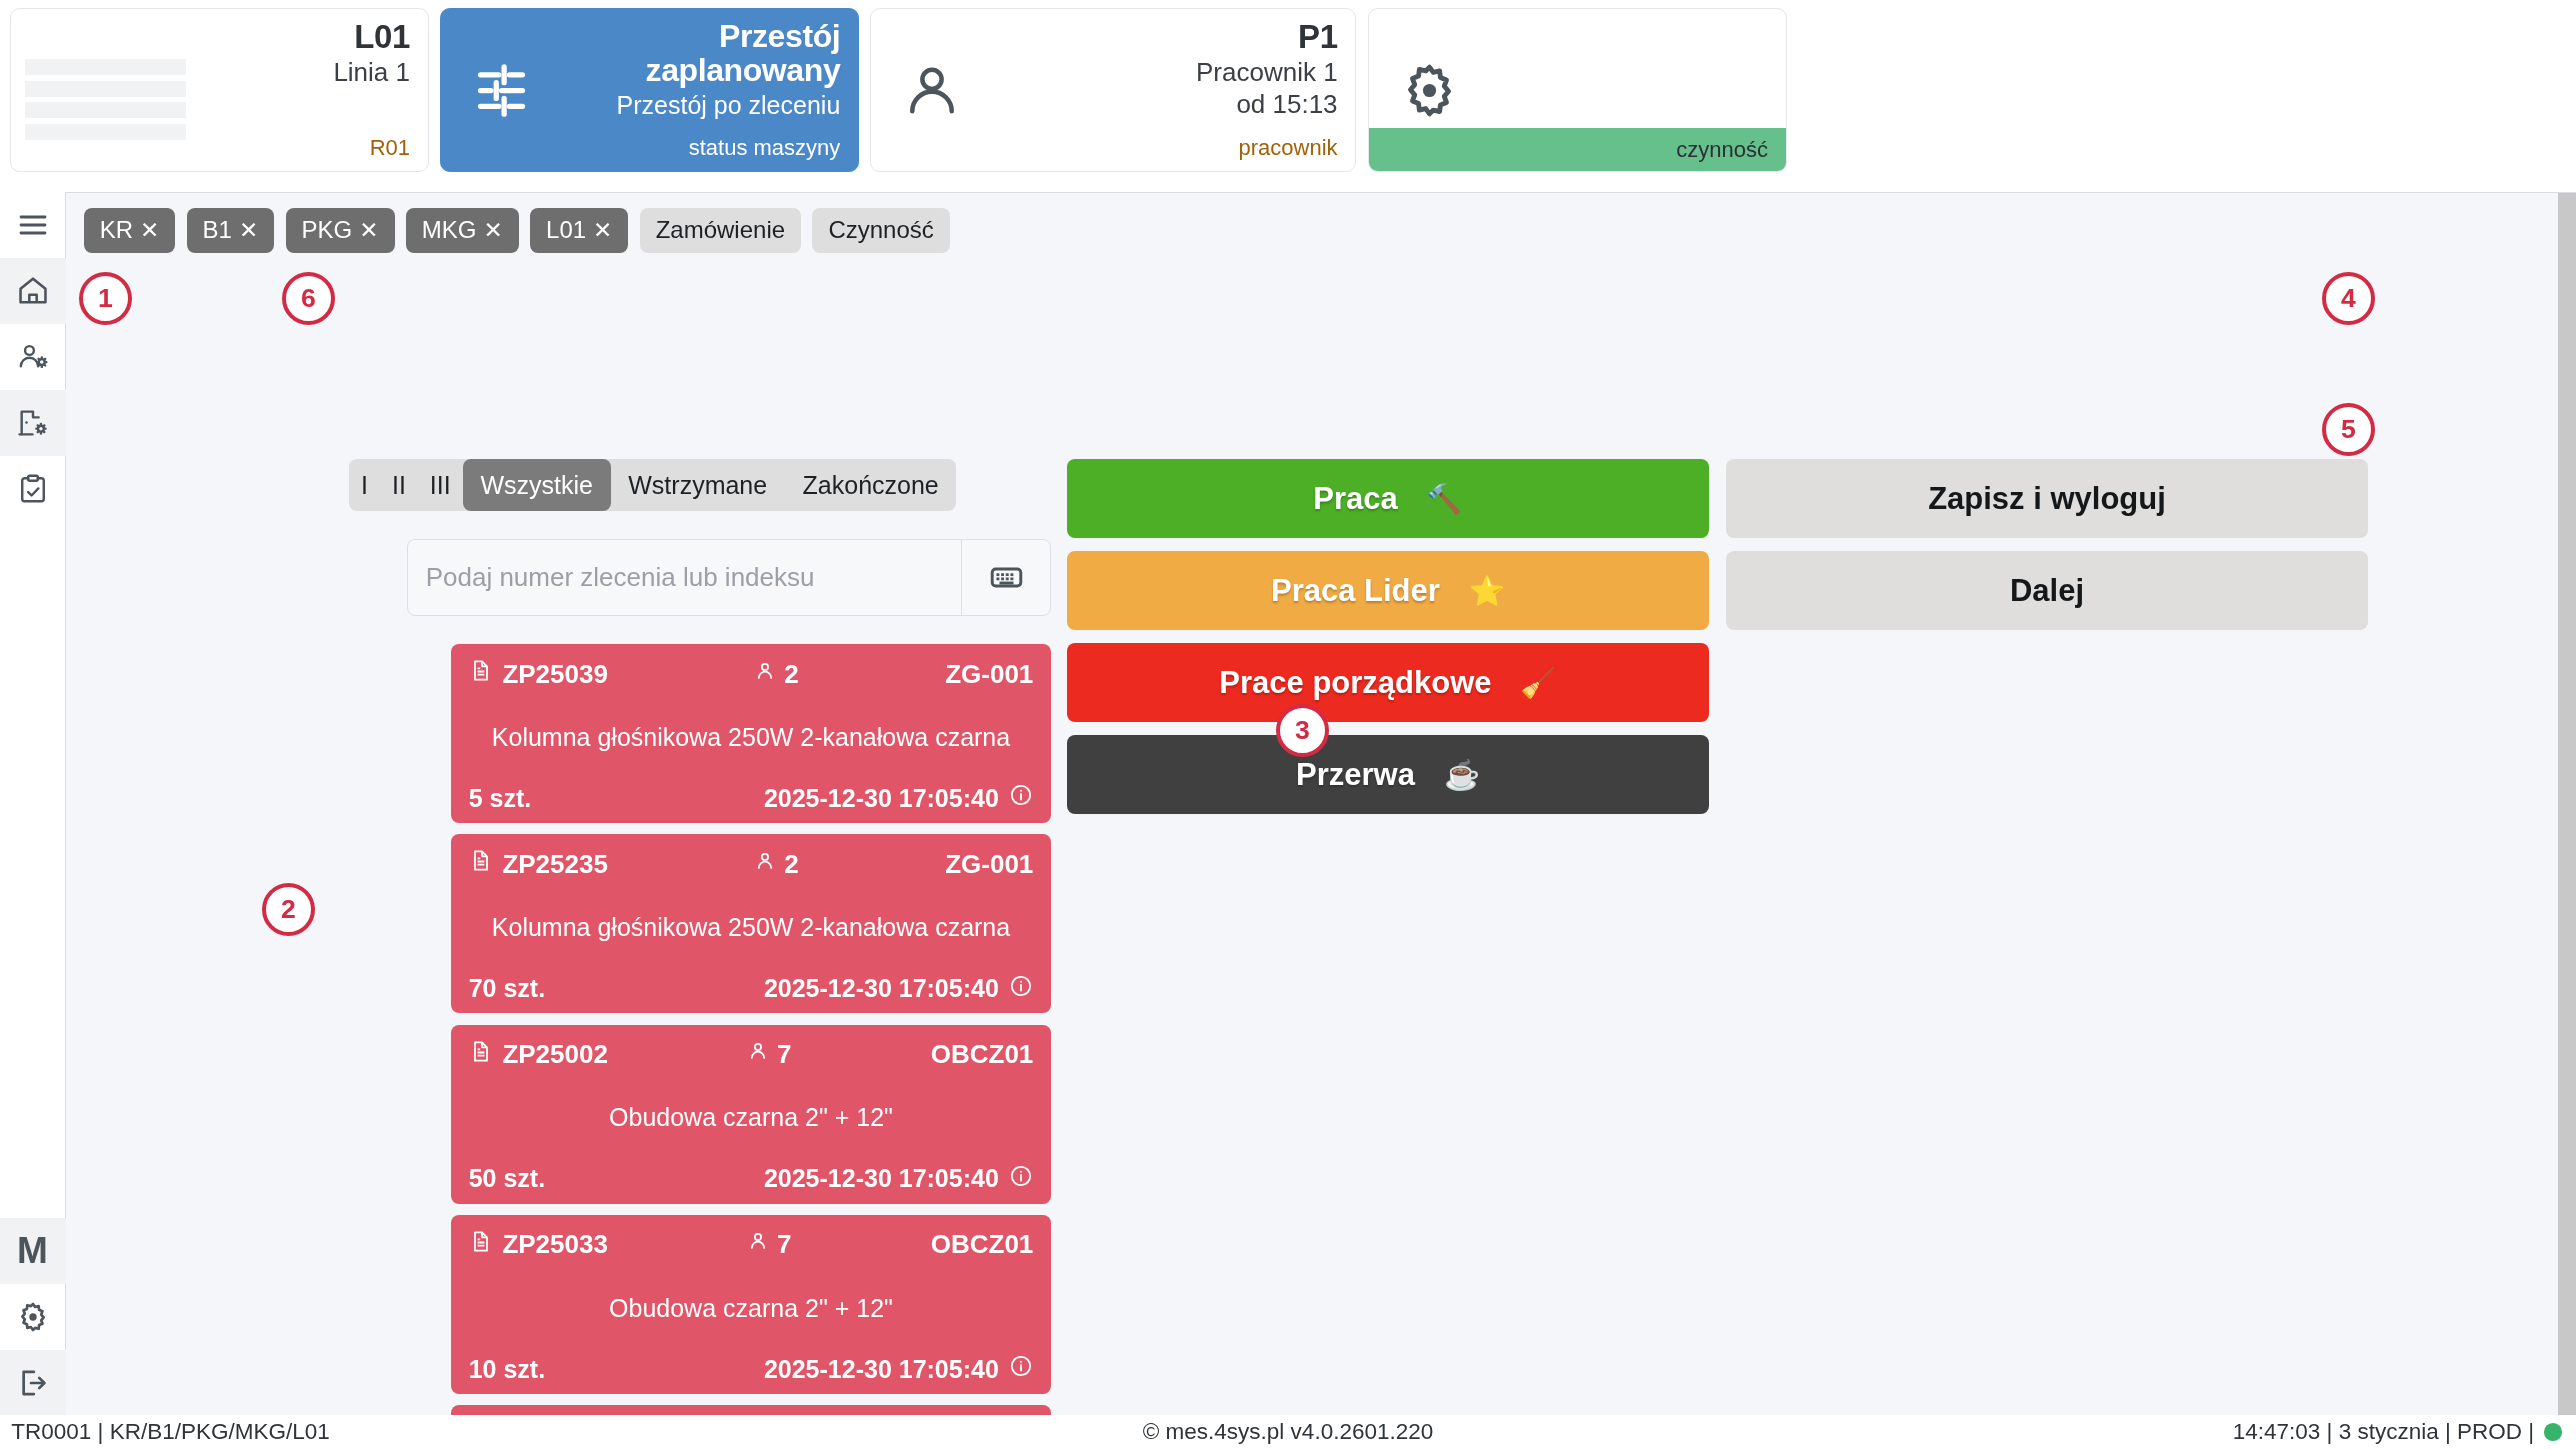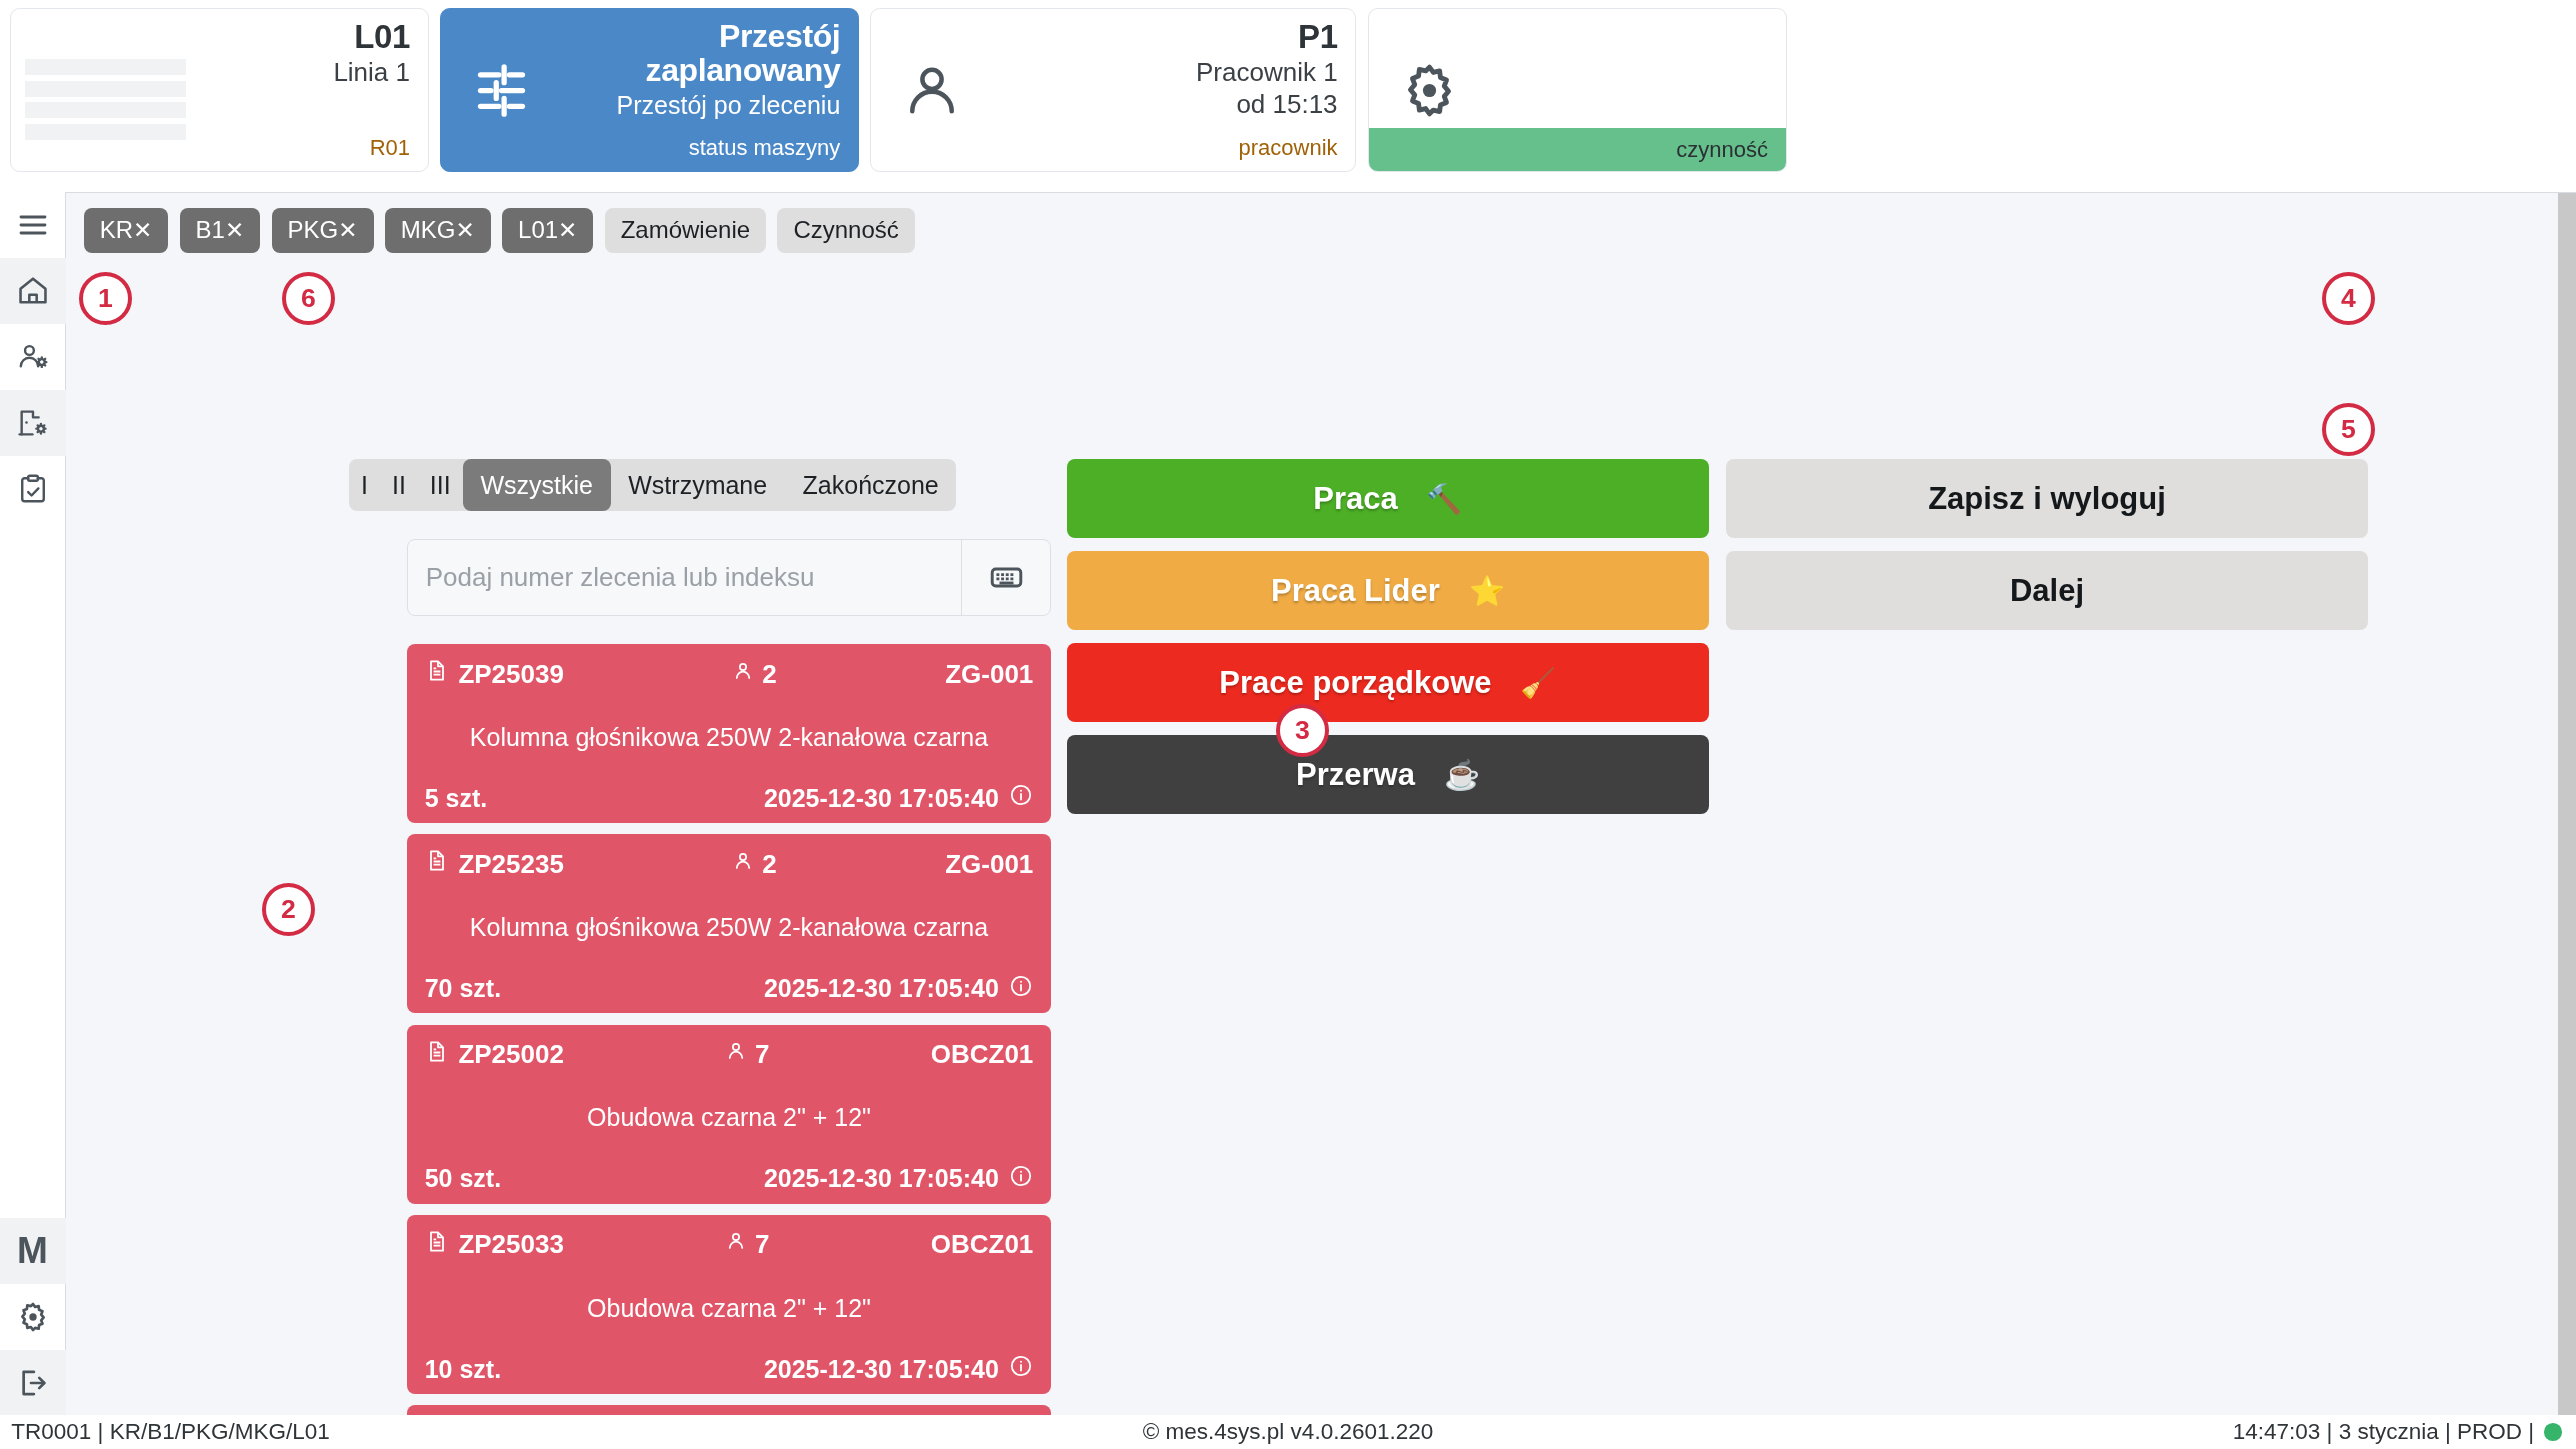--- a/index.html
+++ b/index.html
@@ -102,21 +102,21 @@
     background: #c8c8c8;
   }
 
   
   #chipbar {
     position: absolute; left: 17.7px; top: 14.5px;
     display: flex; align-items: center; gap: 11.3px;
   }
   .chip {
     height: 45px; border-radius: 8px; padding: 0 16px;
-    display: flex; align-items: center; gap: 0;
+    display: flex; align-items: center; gap: 7px;
     font-size: 24px; line-height: 1;
   }
   .chip.dark { background: #6e6e6e; color: #ffffff; }
   .chip.light { background: #dedede; color: #1d2125; }
   .chip .x { font-size: 23px; }
 
   
   #filterrow {
     position: absolute; left: 283px; top: 266px;
     display: flex; align-items: center;
@@ -149,21 +149,21 @@
   #kbdbtn {
     width: 89px; flex: 0 0 89px; border-left: 0.8px solid #dcdfe4;
     display: flex; align-items: center; justify-content: center;
   }
 
   
   #orderlist { position: absolute; left: 341px; top: 451px; width: 644px; }
   .ocard {
     background: #e05668; border-radius: 8px; color: #ffffff;
     margin-bottom: 11.3px; padding: 13px 17.7px 9.7px 17.7px;
-    height: 179px; display: flex; flex-direction: column;
+    height: 179px; display: flex; flex-direction: column; margin-left: 44px;
   }
   .orow-top { display: flex; align-items: center; font-size: 26px; font-weight: bold; }
   .orow-top .o-id { display: flex; align-items: center; gap: 9.7px; flex: 0 0 auto; }
   .orow-top .o-ppl { flex: 1 1 auto; display: flex; align-items: center; justify-content: center; gap: 8px; }
   .orow-top .o-code { flex: 0 0 auto; }
   .orow-mid {
     flex: 1 1 auto; display: flex; align-items: center; justify-content: center;
     font-size: 25px; font-weight: normal; text-align: center; padding: 0 4.8px;
   }
   .orow-bot { display: flex; align-items: center; font-size: 25px; font-weight: bold; }

